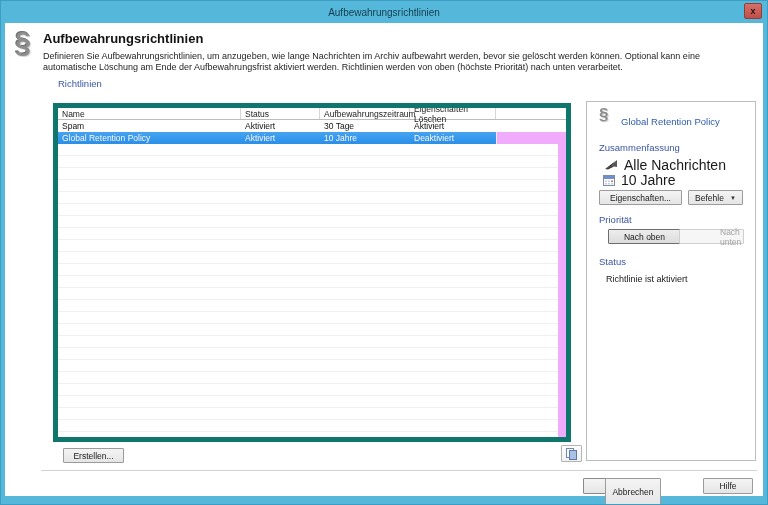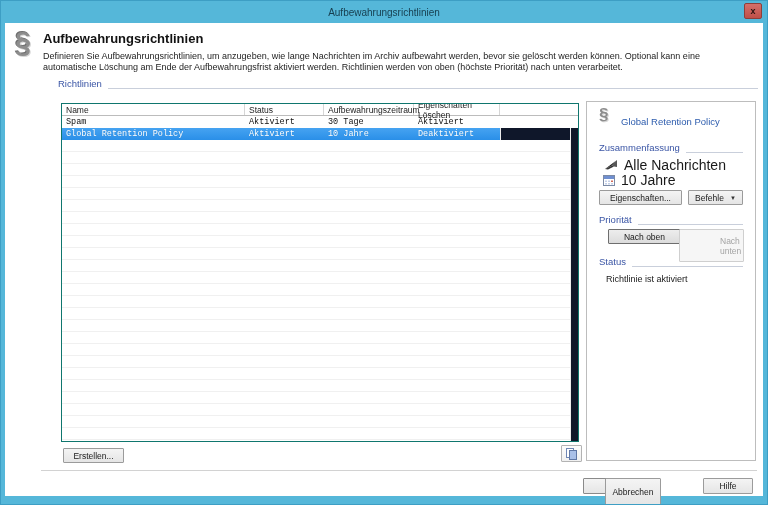--- a/index.html
+++ b/index.html
@@ -22,39 +22,39 @@
   
   .content { position: absolute; left: 4px; top: 22px; right: 4px; bottom: 8px; background: #fff; }
 
   .hicon { position: absolute; left: 10px; top: 3px; font-size: 29px; font-weight: bold;
            color: #8d8d8d; text-shadow: 1px 1px 0 #d6d6d6, -1px -1px 0 #6f6f6f; }
   .page-title { position: absolute; left: 38px; top: 8px; font-size: 13px; font-weight: bold; color: #121212; }
   .desc { position: absolute; left: 38px; top: 28px; width: 708px;
           font-size: 9px; line-height: 10.5px; color: #1d1d1d; }
 
   
-  .sec-hdr { display: flex; align-items: flex-end; gap: 6px; font-size: 9.5px; color: #3a55a5; }
+  .sec-hdr { display: flex; align-items: flex-start; gap: 6px; font-size: 9.5px; color: #3a55a5; flex-direction: column; }
   .sec-hdr .line { flex: 1; height: 1px; background: #c9cfdb; margin-top: 1px; }
   #sec-richtlinien { position: absolute; left: 53px; top: 55px; width: 700px; }
 
   
-  .ptable { position: absolute; left: 56px; top: 80px; width: 518px; height: 339px;
-            border: 1px solid #0f766e; background: #0f172a; font-size: 8.5px; overflow: hidden; }
+  .ptable { position: absolute; left: 48px; top: 80px; width: 518px; height: 339px;
+            border: 5px solid #0f766e; background: #f0abfc; font-size: 8.5px; overflow: hidden; }
   .grid-bg { position: absolute; left: 0; right: 8px; top: 36px; bottom: 0;
              background: repeating-linear-gradient(to bottom, #fff 0, #fff 11px, #f0f0f0 11px, #f0f0f0 12px); }
   .vline { position: absolute; top: 12px; bottom: 0; width: 1px; background: #ececec; }
   .thead { position: relative; display: flex; height: 12px; background: #fff;
            border-bottom: 1px solid #bcbcbc; z-index: 2; }
   .th { display: flex; align-items: center; padding-left: 4px; color: #222;
         border-right: 1px solid #d6d6d6; }
   .c1 { width: 183px; } .c2 { width: 79px; } .c3 { width: 90px; } .c4 { width: 86px; }
   .cfill { flex: 1; border-right: none; }
   .trow { position: relative; display: flex; height: 12px; align-items: center;
           background: #fff; z-index: 1; color: #111; }
-  .trow .td { display: flex; align-items: center; padding-left: 4px; height: 100%; font-family: Liberation Mono, monospace; }
+  .trow .td { display: flex; align-items: center; padding-left: 4px; height: 100%; }
   .trow.selected { width: 438px; background: linear-gradient(#46a3f1, #2a8fe8);
                    color: #fff; text-shadow: 0 0 1px rgba(0,0,0,.15); }
 
   
   .btn { position: absolute; display: flex; align-items: center; justify-content: center;
          font-size: 8.5px; color: #1a1a1a; border: 1px solid #9b9b9b; border-radius: 1px;
          background: linear-gradient(#f4f4f4, #e5e5e5); cursor: default; }
   .btn-strong { border-color: #6e6e6e; background: linear-gradient(#ededed, #dcdcdc); }
   .btn-disabled { color: #a4a4a4; border-color: #cfcfcf; background: #f6f6f6; }
   #btn-create { left: 58px; top: 425px; width: 61px; height: 15px; }
@@ -70,21 +70,21 @@
   .panel .sec-hdr { position: absolute; left: 12px; right: 12px; }
   #sec-summary { top: 40px; } #sec-priority { top: 112px; } #sec-status { top: 154px; }
   .sum-item { position: absolute; display: flex; align-items: center; gap: 6px;
               font-size: 14px; color: #191919; }
   #item-scope { left: 17px; top: 55px; }
   #item-period { left: 16px; top: 70px; }
   #btn-props { left: 12px; top: 88px; width: 83px; height: 15px; }
   #btn-cmds { left: 101px; top: 88px; width: 55px; height: 15px; gap: 6px; }
   .caret { font-size: 6px; color: #333; line-height: 1; }
   #btn-up { left: 21px; top: 127px; width: 73px; height: 15px; }
-  #btn-down { left: 92px; top: 127px; width: 65px; height: 33px; padding-left: 40px; }
+  #btn-down { left: 92px; top: 127px; width: 65px; height: 15px; padding-left: 40px; }
   .status-text { position: absolute; left: 19px; top: 172px; font-size: 9px; color: #191919; }
 
   
   .footer-line { position: absolute; left: 36px; top: 447px; width: 716px; height: 1px; background: #d2d2d2; }
   #btn-ok { left: 578px; top: 455px; width: 56px; height: 16px; border-color: #8a8a8a; }
   #btn-cancel { left: 600px; top: 455px; width: 56px; height: 28px; }
   #btn-help { left: 698px; top: 455px; width: 50px; height: 16px; align-items: center; }
 
   .icon-wrap { display: inline-flex; align-items: center; }
 </style>

